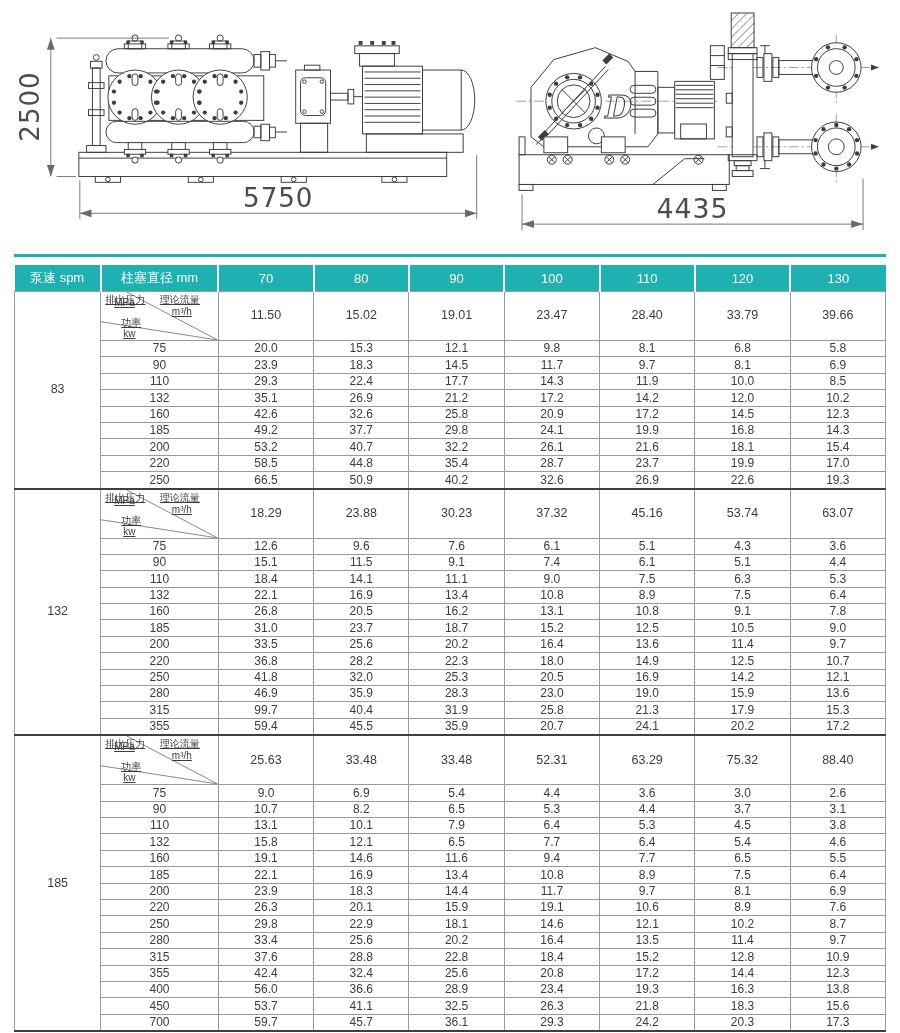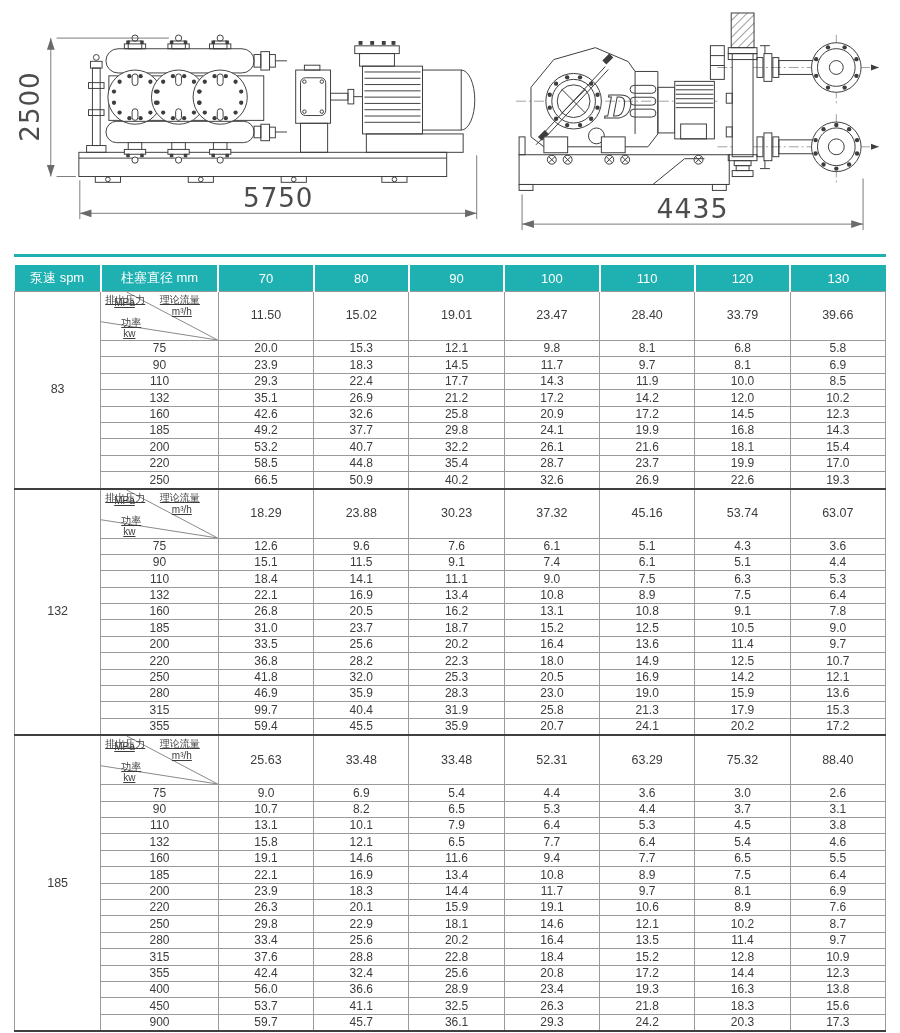--- a/index.html
+++ b/index.html
@@ -802,21 +802,21 @@
           <td>450</td>
           <td>53.7</td>
           <td>41.1</td>
           <td>32.5</td>
           <td>26.3</td>
           <td>21.8</td>
           <td>18.3</td>
           <td>15.6</td>
         </tr>
         <tr>
-          <td>900</td>
+          <td>700</td>
           <td>59.7</td>
           <td>45.7</td>
           <td>36.1</td>
           <td>29.3</td>
           <td>24.2</td>
           <td>20.3</td>
           <td>17.3</td>
         </tr>
       </tbody>
     </table>

